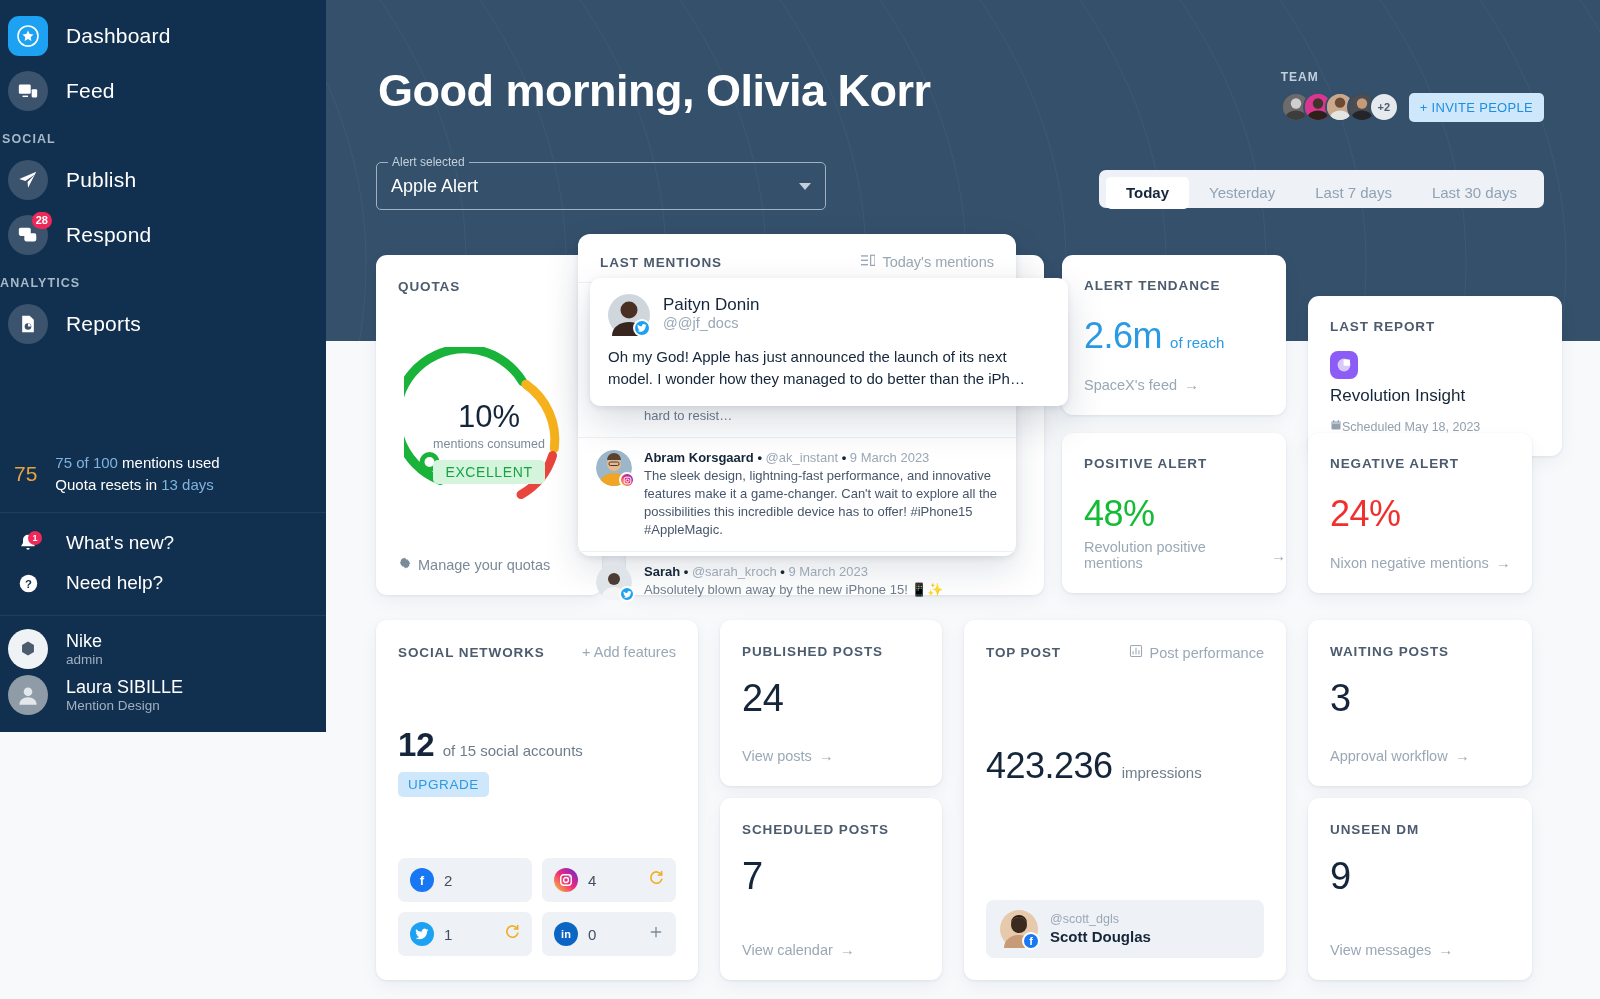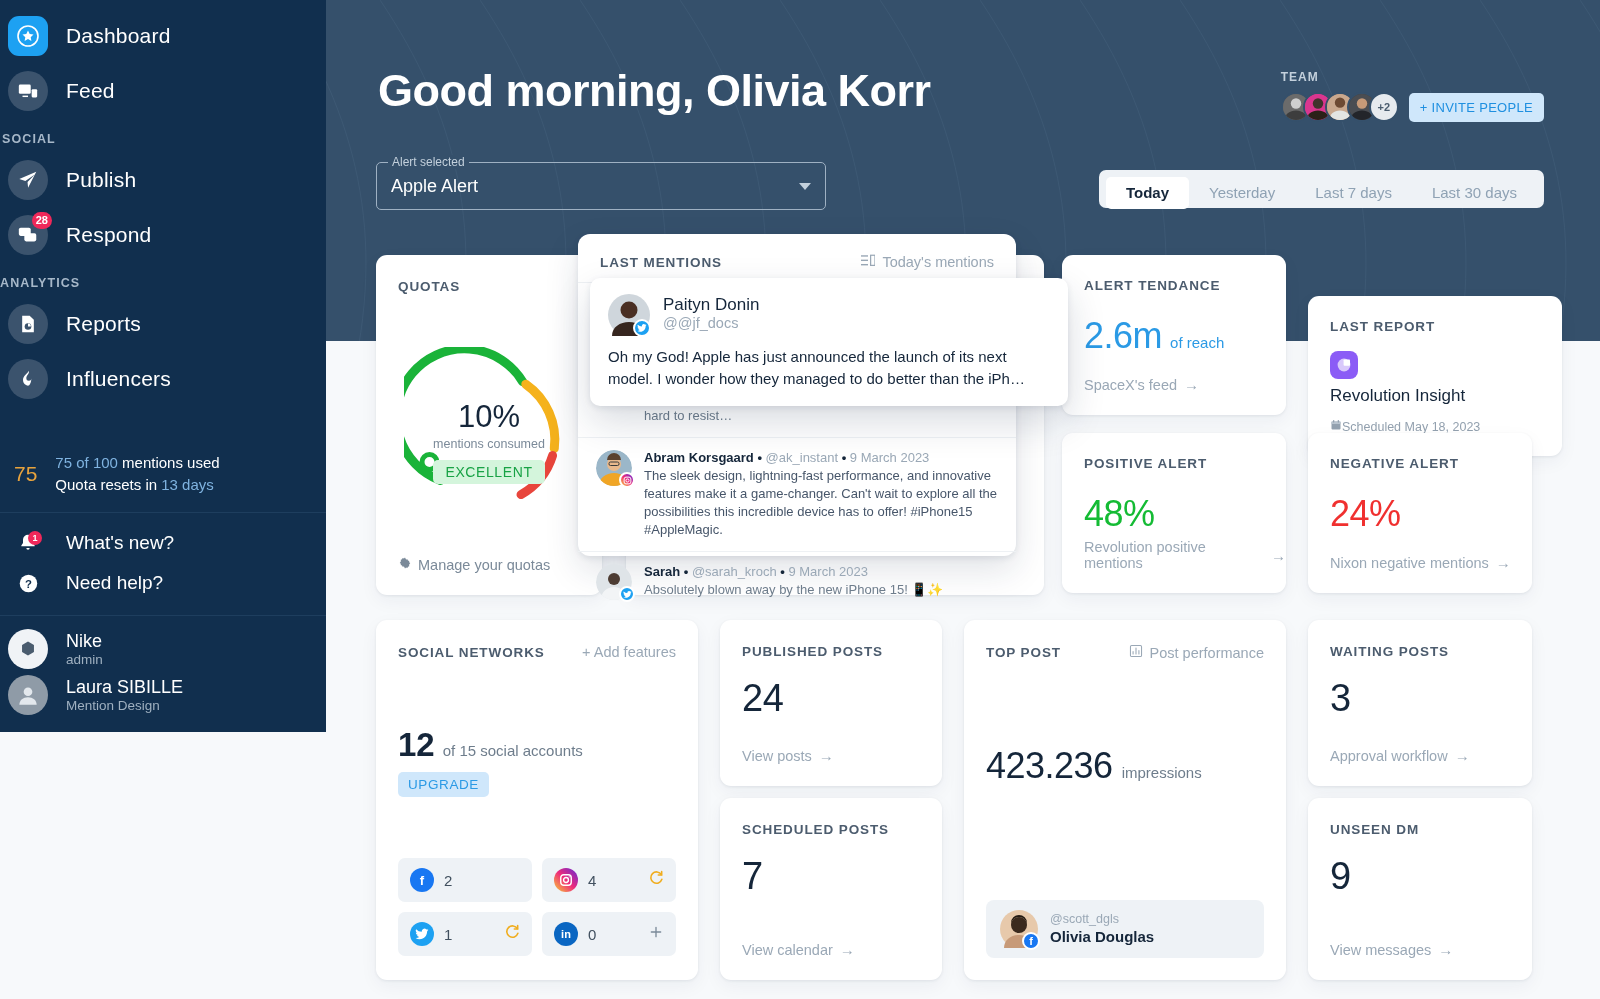--- a/index.html
+++ b/index.html
@@ -303,28 +303,20 @@
         <div class="nav-ico round">
           <svg width="20" height="20" viewBox="0 0 24 24" fill="#fff">
               <path d="M5 2h9l5 5v15H5z"></path>
               <circle cx="12" cy="15" r="4" fill="#3b536d"></circle>
               <path d="M12 11.5v3.5h3.5a3.5 3.5 0 00-3.5-3.5z" fill="#fff"></path>
             </svg>
         </div>
         <div class="nav-label">Reports</div>
       </div>
 
-      <div class="nav-item">
-        <div class="nav-ico round">
-          <svg width="20" height="20" viewBox="0 0 24 24" fill="#fff">
-              <path d="M13 2c1 4-3 5-3 9a3 3 0 003 3 3 3 0 003-3c0 5-2 9-4 9s-6-2-6-7 5-7 7-11z"></path>
-            </svg>
-        </div>
-        <div class="nav-label">Influencers</div>
-      </div>
     </div>
 
     <div class="sb-spacer"></div>
 
     <div class="quota-row">
       <div class="quota-num">75</div>
       <div>
         <div class="quota-text"><b>75 of 100</b><span> mentions used</span></div>
         <div class="quota-text"><span>Quota resets in </span><b>13 days</b></div>
       </div>
@@ -741,21 +733,21 @@
           <svg width="38" height="38" viewBox="0 0 38 38">
               <circle cx="19" cy="19" r="19" fill="#e7c9ab"></circle>
               <circle cx="19" cy="15" r="8" fill="#3b2a1e"></circle>
               <path d="M11 15a8 8 0 0116 0v-2a8 8 0 00-16 0z" fill="#241a12"></path>
               <path d="M4 38c0-8 7-13 15-13s15 5 15 13z" fill="#c79a78"></path>
             </svg>
           <span class="m-net" style="background:#1877f2;width:18px;height:18px;right:-2px;bottom:-2px;font-size:11px">f</span>
         </div>
         <div>
           <div class="tp-handle">@scott_dgls</div>
-          <div class="tp-name">Olivia Douglas</div>
+          <div class="tp-name">Scott Douglas</div>
         </div>
       </div>
     </section>
 
     <section class="card simple" id="waiting">
       <div class="card-title">WAITING POSTS</div>
       <div class="n big-num">3</div>
       <div class="foot card-link">
         <span>Approval workflow</span>
         <span class="arrow">→</span>

